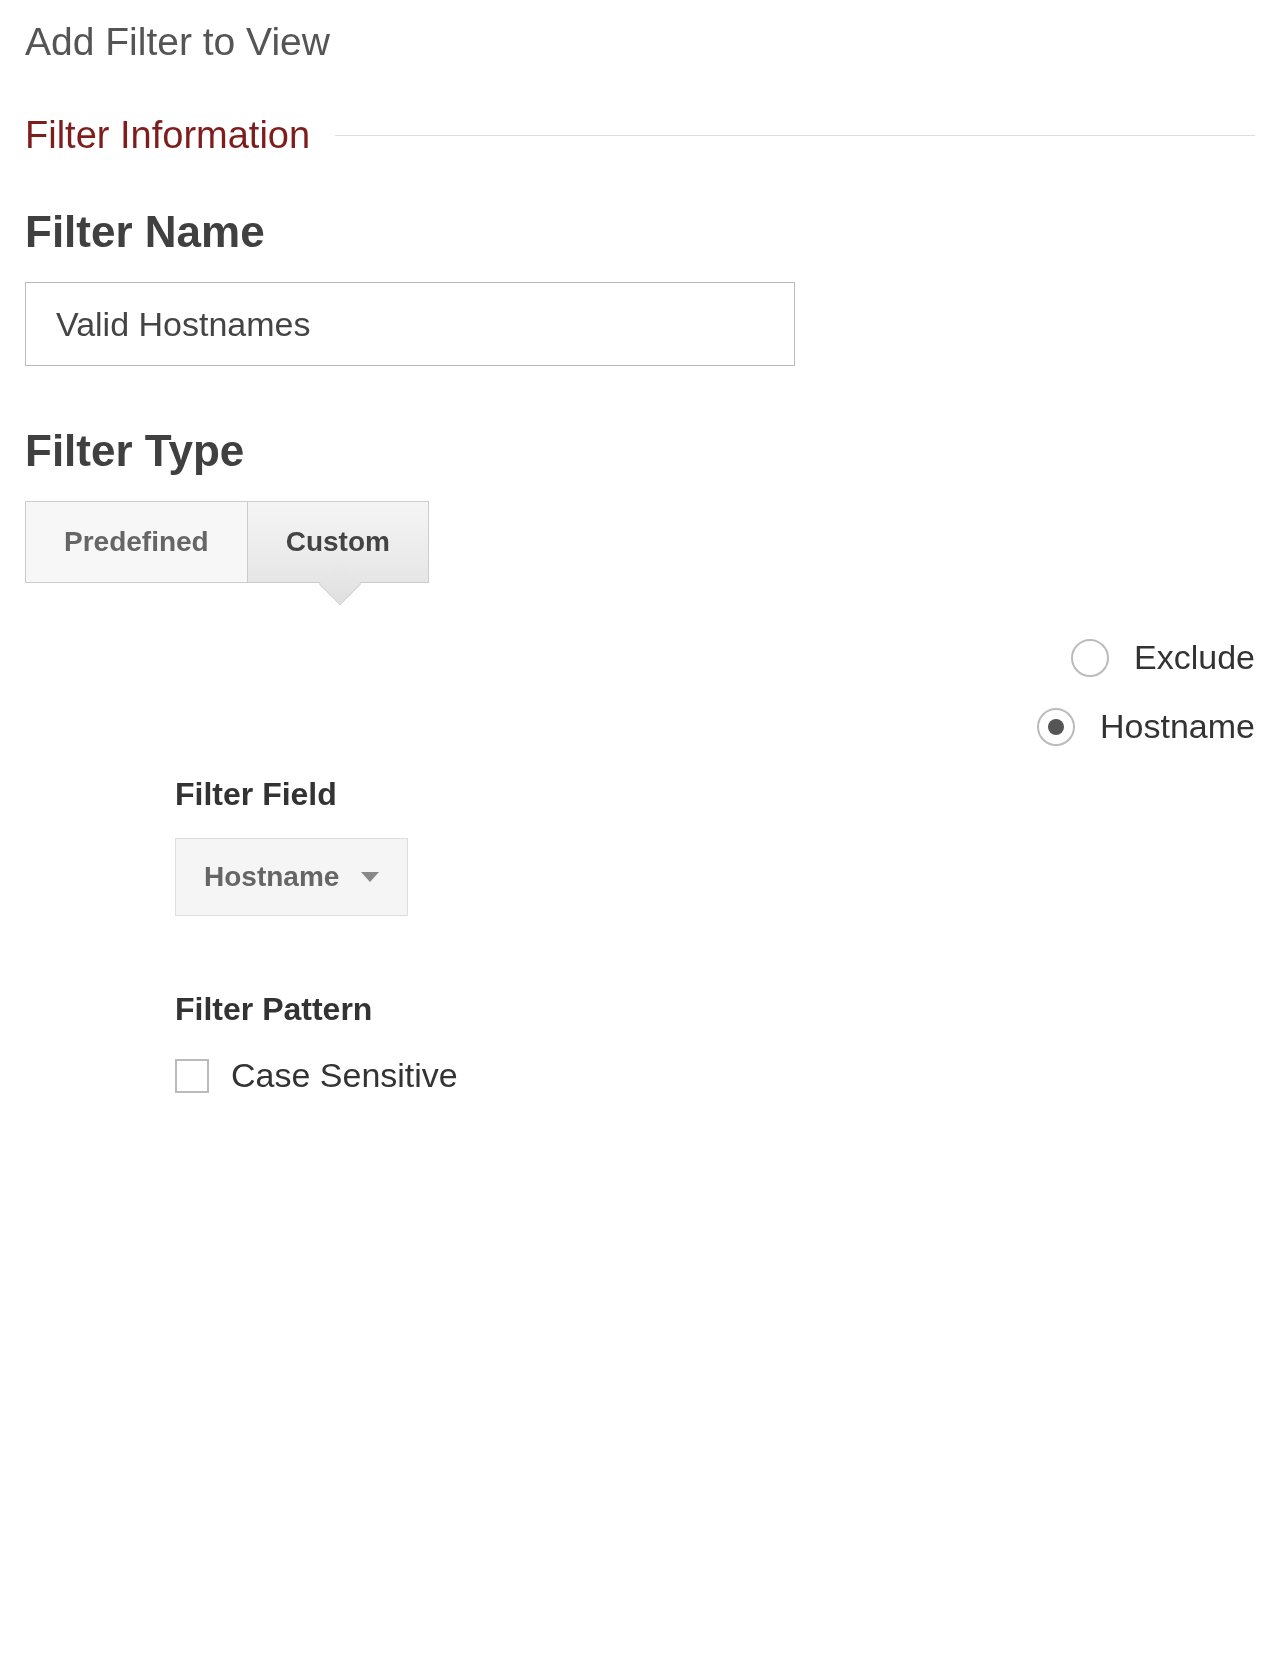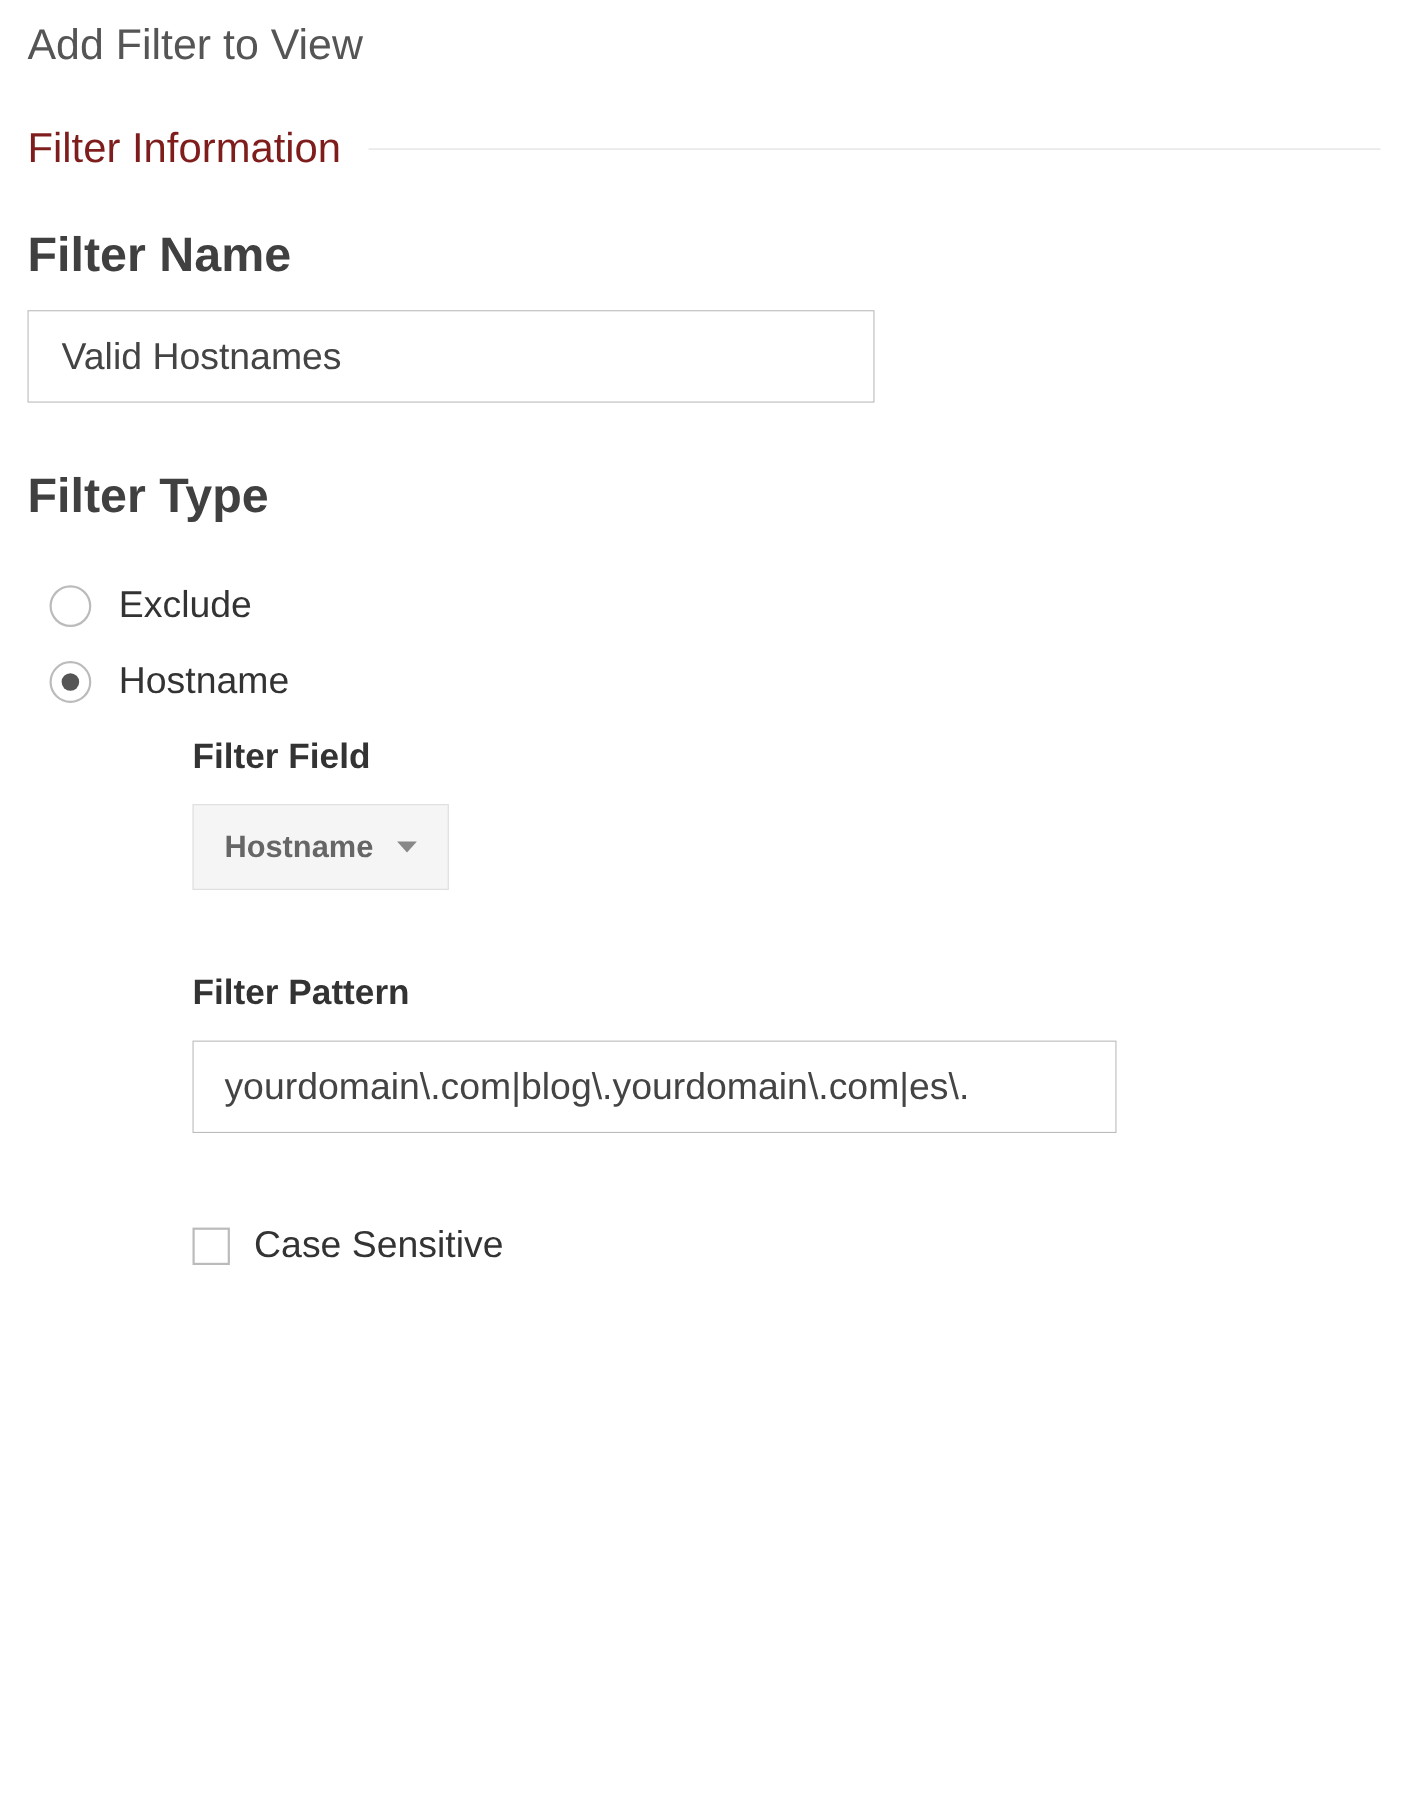--- a/index.html
+++ b/index.html
@@ -98,20 +98,21 @@
       position: relative;
       display: inline-block;
     }
     .radio-group {
       padding-left: 20px;
     }
     .radio-option {
       display: flex;
       align-items: center;
       margin-bottom: 30px;
+      justify-content: flex-end;
     }
     .radio-circle {
       width: 38px;
       height: 38px;
       border: 2px solid #bbb;
       border-radius: 50%;
       display: flex;
       align-items: center;
       justify-content: center;
       margin-right: 25px;
@@ -203,40 +204,46 @@
   <div class="section-line"></div>
 </div>
 
 <div class="filter-name-block">
   <div class="field-label">Filter Name</div>
   <input type="text" class="text-input" value="Valid Hostnames" style="">
 </div>
 
 <div class="filter-type-block">
   <div class="field-label">Filter Type</div>
+  <div class="segmented-wrapper">
+    <div class="segmented">
+      <button class="segmented-btn">Predefined</button>
+      <button class="segmented-btn active">Custom</button>
+    </div>
+    <div class="segmented-pointer"></div>
+  </div>
 </div>
 
 <div class="radio-group">
   <div class="radio-option">
     <div class="radio-circle"></div>
     <div class="radio-label">Exclude</div>
   </div>
   <div class="radio-option">
     <div class="radio-circle selected"></div>
     <div class="radio-label">Hostname</div>
   </div>
 
   <div class="sub-block">
     <div class="sub-label">Filter Field</div>
     <div class="dropdown">
       <span class="dropdown-text">Hostname</span>
       <span class="dropdown-caret"></span>
     </div>
 
     <div class="sub-label">Filter Pattern</div>
-    <input type="text" class="pattern-input" value="yourdomain\.com|blog\.yourdomain\.com|es\." style="">
 
     <div class="checkbox-row">
       <div class="checkbox-box"></div>
       <div class="checkbox-label">Case Sensitive</div>
     </div>
   </div>
 </div>
 
 </body></html>

